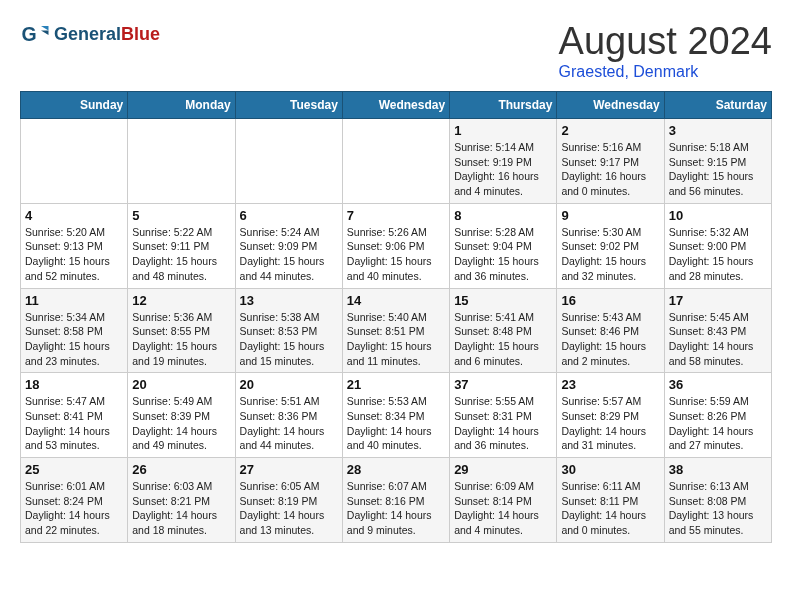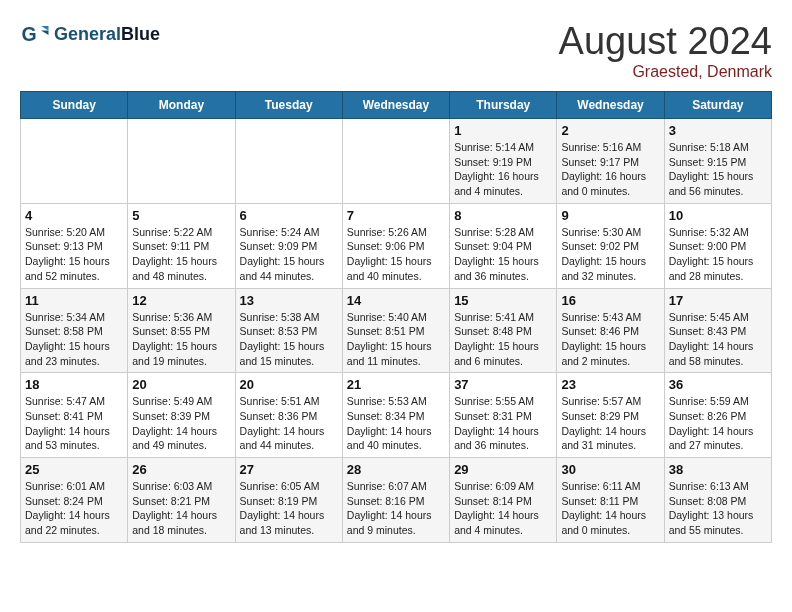--- a/index.html
+++ b/index.html
@@ -21,48 +21,48 @@
       align-items: center;
       gap: 4px;
     }
     .logo-text {
       display: flex;
       font-size: 18px;
       font-weight: bold;
       color: #1a5276;
       line-height: 1.1;
     }
-    .logo-text span:last-child { color: #0f172a; }
+    .logo-text span:last-child { color: #b91c1c; }
     .logo-icon {
       width: 30px;
       height: 30px;
     }
     .title-block {
-      text-align: right;
+      text-align: left;
     }
     .title-block h1 {
       font-size: 38px;
       font-weight: normal;
       color: #333;
     }
     .title-block h2 {
       font-size: 16px;
       font-weight: normal;
-      color: #7f1d1d;
+      color: #1d4ed8;
     }
     table {
       width: 100%;
       border-collapse: collapse;
       font-size: 11px;
     }
     thead tr th {
       background-color: #2471a3;
       color: #fff;
       padding: 6px 4px;
-      text-align: center;
+      text-align: right;
       font-size: 12px;
       border: 1px solid #1a5276;
     }
     tbody tr td {
       border: 1px solid #ccc;
       vertical-align: top;
       padding: 4px;
       height: 80px;
       width: 107px;
       background: #fff;

